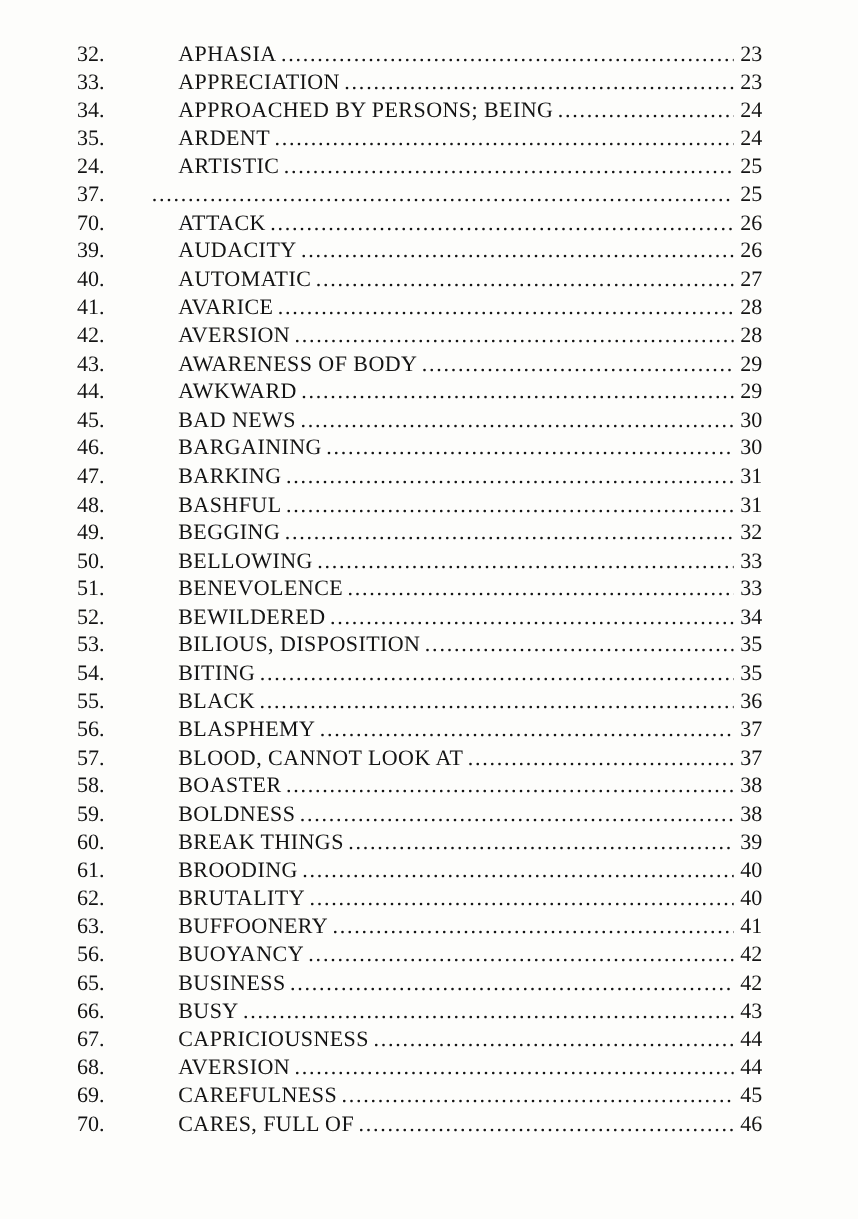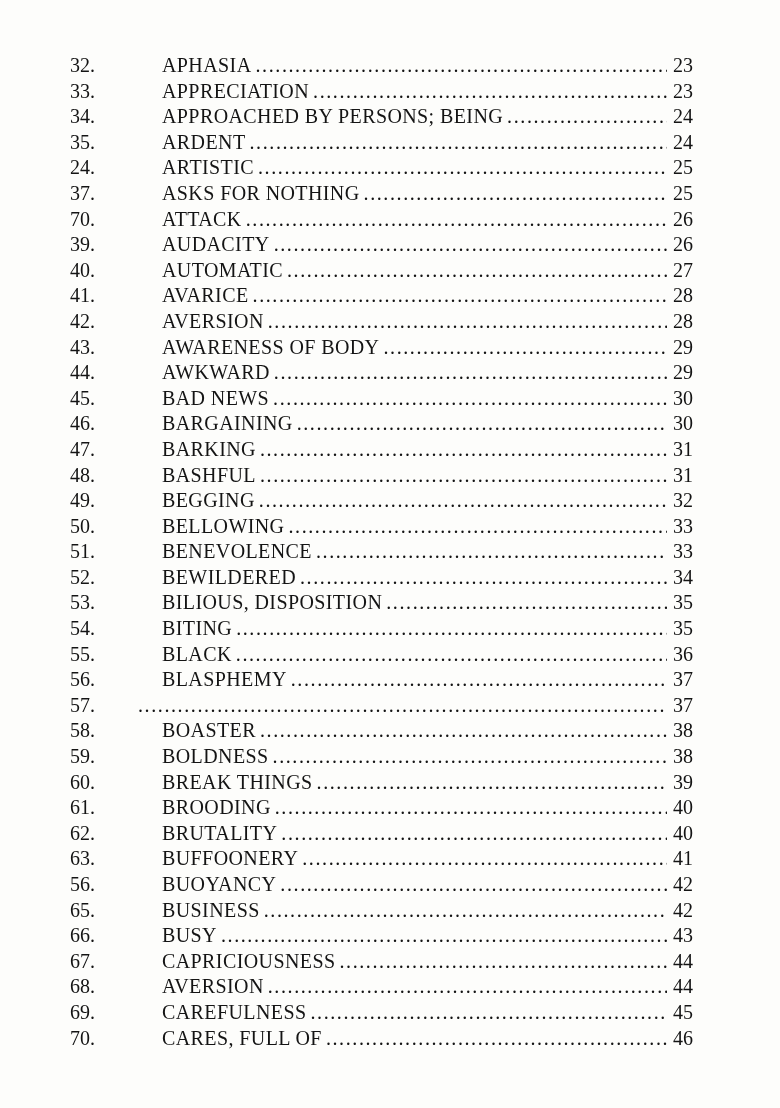--- a/index.html
+++ b/index.html
@@ -50,21 +50,20 @@
     min-width: 8px;
   }
   .dots::after {
     content: "..........................................................................................................................................................................";
     letter-spacing: 1.6px;
   }
   .pg {
     flex: none;
     text-align: right;
     min-width: 24px;
-    margin-top: 16px;
   }
 </style>
 </head>
 <body>
 
 <div class="page">
   <div class="toc-list" id="toc-list">
   <div class="row">
     <span class="num">32.</span>
     <span class="title">APHASIA</span>
@@ -95,21 +94,20 @@
 
   <div class="row">
     <span class="num">24.</span>
     <span class="title">ARTISTIC</span>
     <span class="dots"></span>
     <span class="pg">25</span>
   </div>
 
   <div class="row">
     <span class="num">37.</span>
-    <span class="title">ASKS FOR NOTHING</span>
     <span class="dots"></span>
     <span class="pg">25</span>
   </div>
 
   <div class="row">
     <span class="num">70.</span>
     <span class="title">ATTACK</span>
     <span class="dots"></span>
     <span class="pg">26</span>
   </div>
@@ -235,20 +233,21 @@
 
   <div class="row">
     <span class="num">56.</span>
     <span class="title">BLASPHEMY</span>
     <span class="dots"></span>
     <span class="pg">37</span>
   </div>
 
   <div class="row">
     <span class="num">57.</span>
+    <span class="title">BLOOD, CANNOT LOOK AT</span>
     <span class="dots"></span>
     <span class="pg">37</span>
   </div>
 
   <div class="row">
     <span class="num">58.</span>
     <span class="title">BOASTER</span>
     <span class="dots"></span>
     <span class="pg">38</span>
   </div>

